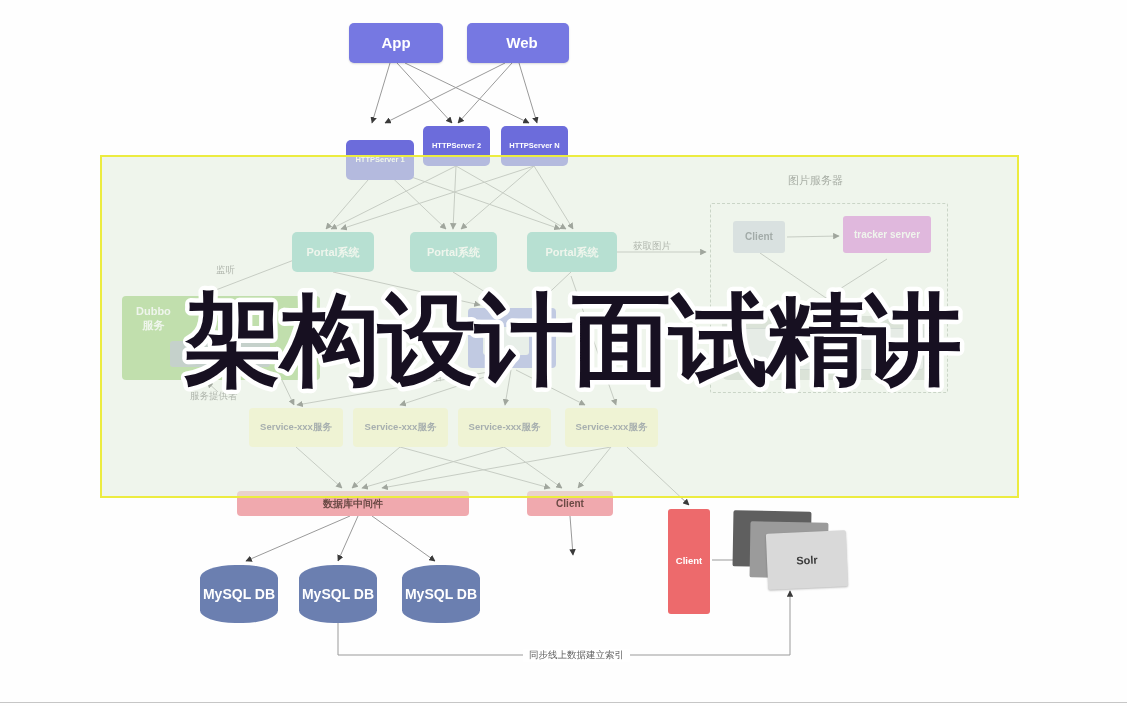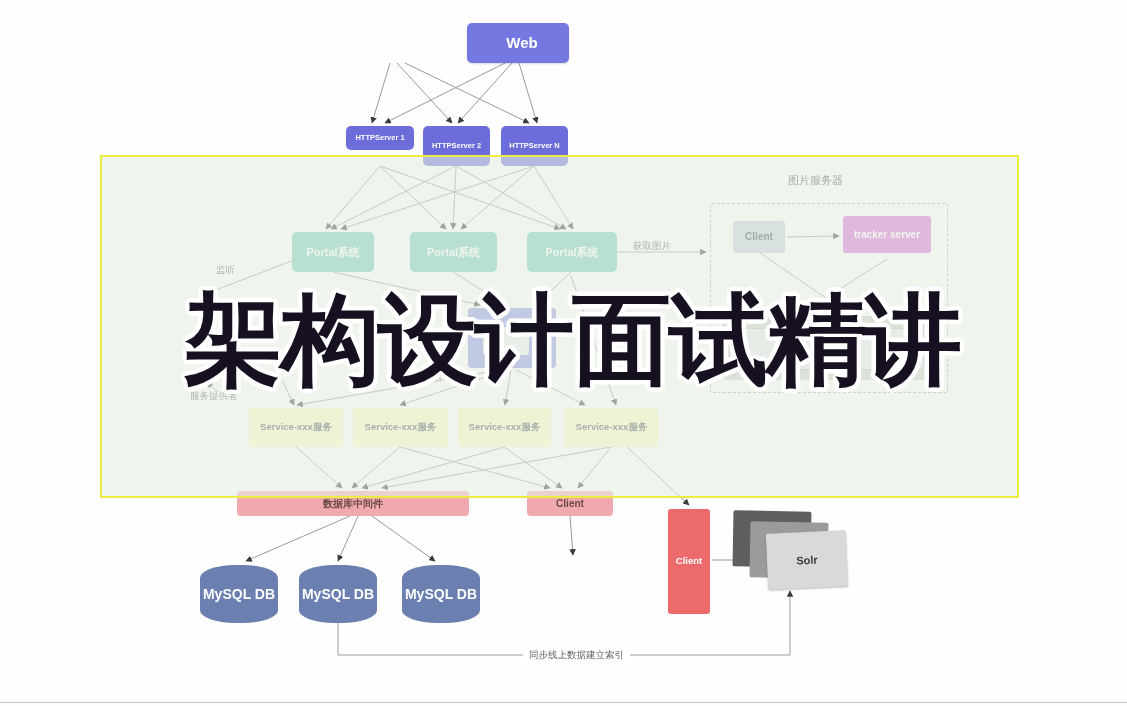--- a/index.html
+++ b/index.html
@@ -101,44 +101,54 @@
       <line x1="787" y1="237" x2="839" y2="236" marker-end="url(#arr)"></line>
       <line x1="760" y1="253" x2="848" y2="313" marker-end="url(#arr)"></line>
       <line x1="887" y1="259" x2="802" y2="313" marker-end="url(#arr)"></line>
 
       <line x1="218" y1="392" x2="207" y2="382" marker-end="url(#arr)"></line>
 
       <path d="M338,623 L338,655 L790,655 L790,591" marker-end="url(#arr)"></path>
     </g>
   </svg>
 
+  <div class="box purple node" style="left:349px;top:23px;width:94px;height:40px;">
+      <span>App</span>
+    </div>
   <div class="box purple node" style="left:467px;top:23px;width:94px;height:40px;padding-left:8px;">
       <span>Web</span>
     </div>
 
-  <div class="box http node" style="left:346px;top:126px;width:68px;height:24px;">
+  <div class="box http node" style="left:346px;top:140px;width:68px;height:40px;">
       <span>HTTPServer 1</span>
     </div>
   <div class="box http node" style="left:423px;top:126px;width:67px;height:40px;">
       <span>HTTPServer 2</span>
     </div>
   <div class="box http node" style="left:501px;top:126px;width:67px;height:40px;">
       <span>HTTPServer N</span>
     </div>
 
   <div class="box teal node" style="left:292px;top:232px;width:82px;height:40px;">
       <span>Portal系统</span>
     </div>
   <div class="box teal node" style="left:410px;top:232px;width:87px;height:40px;">
       <span>Portal系统</span>
     </div>
   <div class="box teal node" style="left:527px;top:232px;width:90px;height:40px;">
       <span>Portal系统</span>
     </div>
 
+  <div class="box green node" style="left:122px;top:296px;width:198px;height:84px;">
+    <div class="dubbo-label">
+      <div>Dubbo</div>
+      <div>服务</div>
+    </div>
+    <div class="graybar" style="left:48px;top:45px;width:100px;height:26px;"></div>
+  </div>
 
   <div class="box peri node" style="left:468px;top:308px;width:88px;height:60px;">
     <div class="peri-inner" style="left:15px;top:19px;width:46px;height:28px;"></div>
   </div>
 
   <div class="elabel" style="left:788px;top:173px;font-size:11px;color:#4a4a4a;">图片服务器</div>
   <div class="dashedbox node" style="left:710px;top:203px;width:236px;height:188px;"></div>
   <div class="box smallclient node" style="left:733px;top:221px;width:52px;height:32px;">
       <span>Client</span>
     </div>

